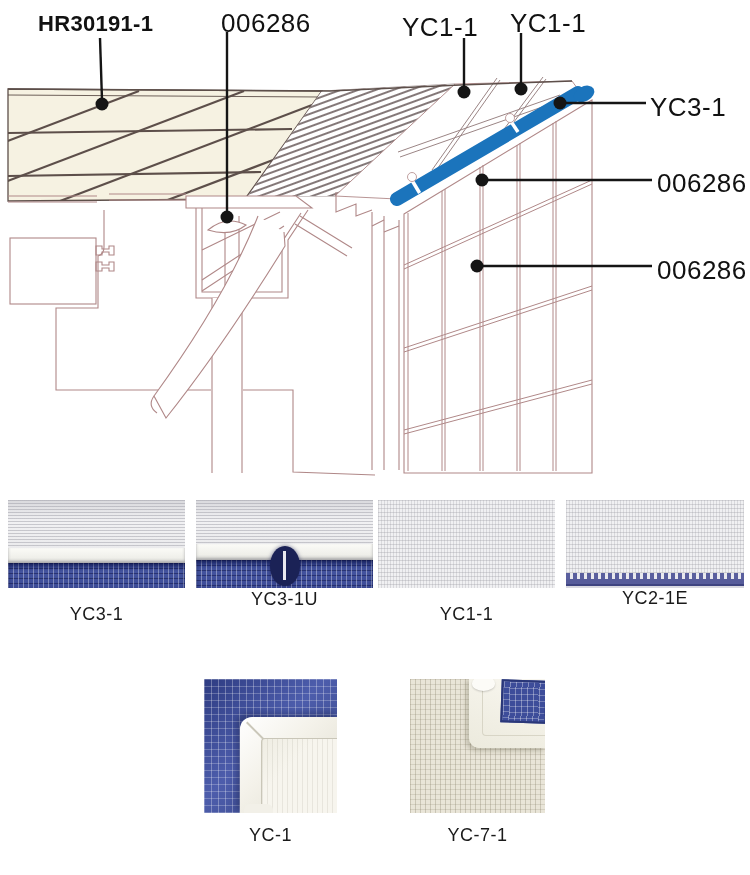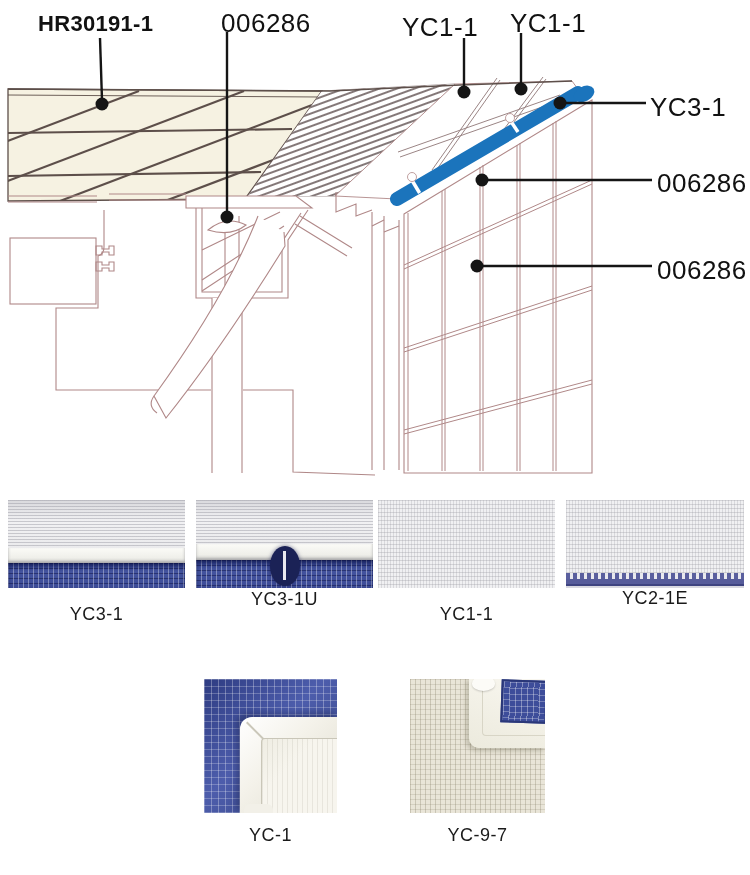--- a/index.html
+++ b/index.html
@@ -238,15 +238,15 @@
   <div class="photo" style="left:410px;top:679px;width:135px;height:134px;">
     <div class="layer creammesh"></div>
     <div class="corner-tile">
       <div class="corner-tile-inner"></div>
     </div>
     <div class="mosaic-chip"></div>
     <div class="knob"></div>
   </div>
 
   <div class="caption" style="left:204px;top:825px;width:133px;">YC-1</div>
-  <div class="caption" style="left:410px;top:825px;width:135px;">YC-9-7</div>
+  <div class="caption" style="left:410px;top:825px;width:135px;">YC-7-1</div>
 
 </div>
 
 </body></html>

